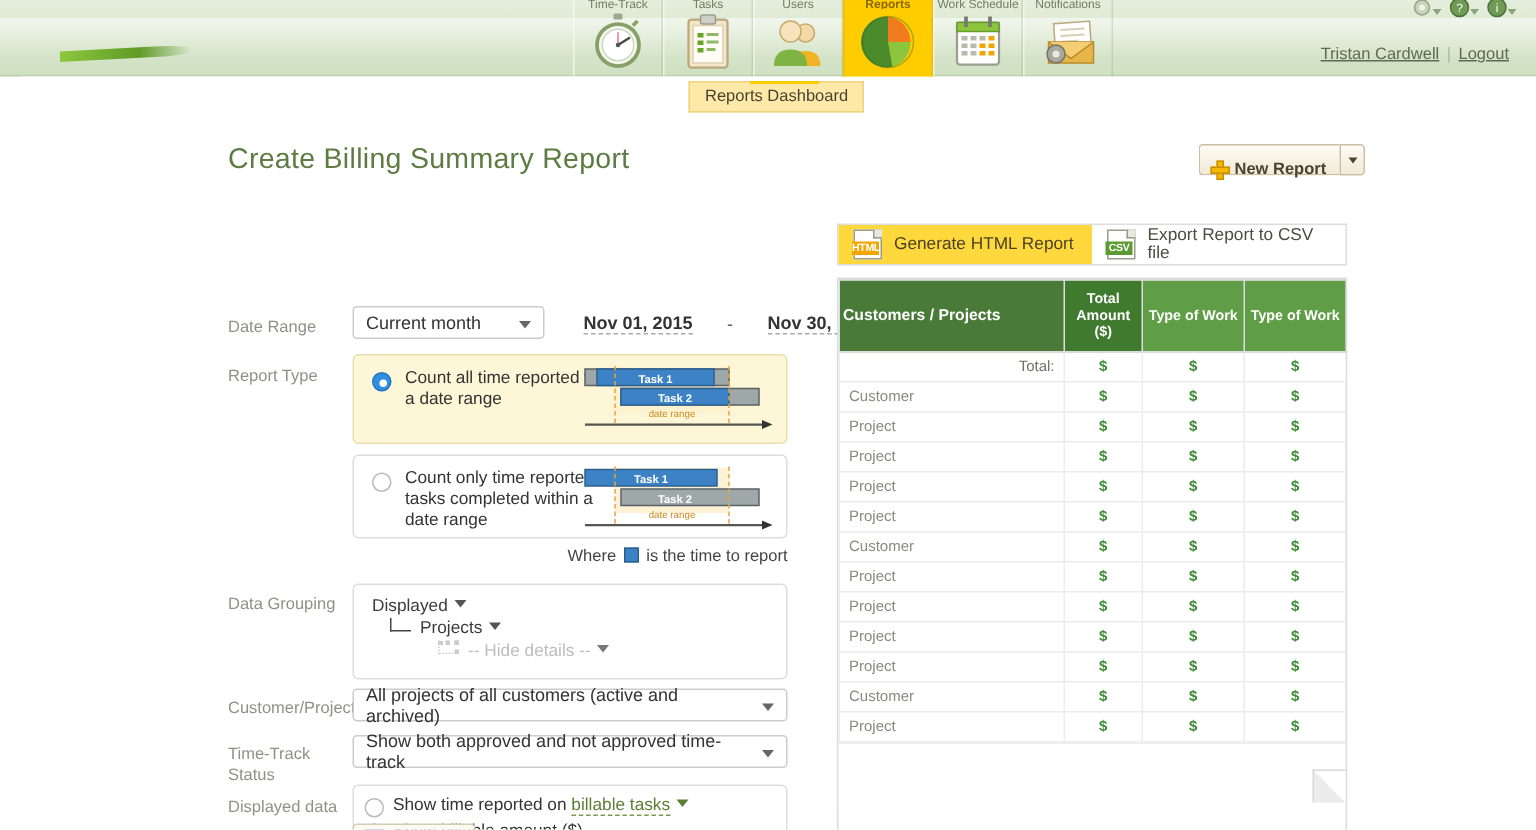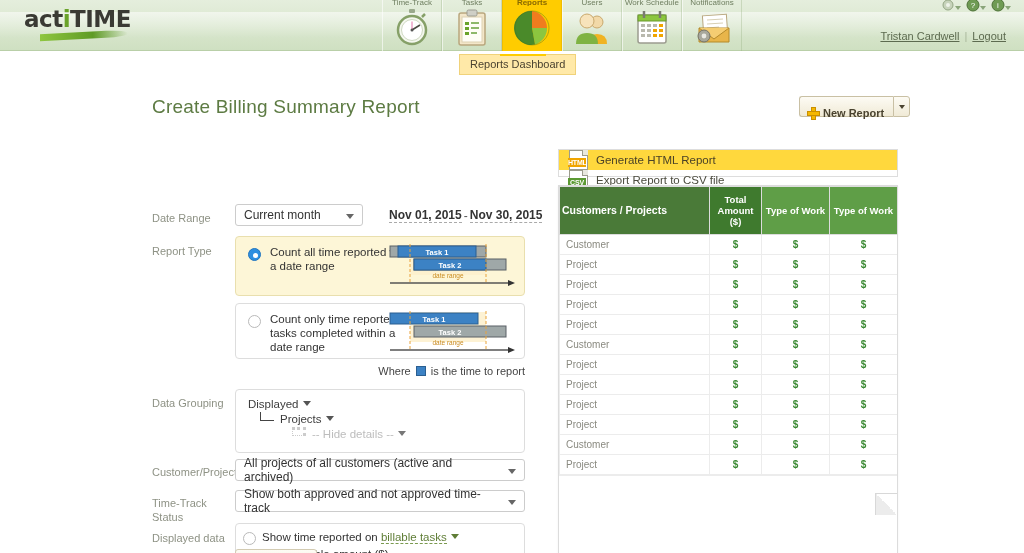--- a/index.html
+++ b/index.html
@@ -131,21 +131,21 @@
     height:22px; font-size:12px; color:#333;
     display:flex; align-items:center; padding:0 20px 0 8px; cursor:pointer;
   }
   .select .sarrow{
     position:absolute; right:8px; top:9px;
     border-left:4px solid transparent; border-right:4px solid transparent;
     border-top:5px solid #666;
   }
   .dates{
     position:absolute; font-size:12px; font-weight:bold; color:#333;
-    display:flex; align-items:center; gap:2px; top:157px; left:375px;
+    display:flex; align-items:center; gap:23px; top:157px; left:375px;
   }
   .dates .d{ border-bottom:1px dashed #aaa; cursor:pointer; }
   .dates .dash{ color:#555; font-weight:normal; }
 
   
   .rtbox{
     position:absolute; left:221px; width:290px;
     border:1px solid #ddd; border-radius:4px; background:#fff;
   }
   .rtbox.sel{ background:#fdf6d7; border-color:#e9dfae; }
@@ -203,21 +203,21 @@
   .dashlink{ border-bottom:1px dashed #7a9a4e; color:#5f7d36; cursor:pointer; }
   .ghostbtn{
     position:absolute; left:221px; top:498px; width:82px; height:20px;
     background:linear-gradient(to bottom,#fdfbf4,#f2ecd9);
     border:1px solid #d3cbb2; border-radius:3px;
   }
 
   
   #actions{
     position:absolute; left:544px; top:98px; width:340px; height:28px;
-    border:1px solid #ddd; background:#fff; display:flex;flex-direction:column;
+    border:1px solid #ddd; background:#fff; display:flex;
   }
   .actbtn{
     display:flex; align-items:center; gap:8px; padding:0 10px;
     font-size:11.5px; color:#4b4b3e; cursor:pointer; flex:1;
   }
   .actbtn.hl{ background:#ffd83d; color:#4b4227; }
   .fileicon{ width:19px; height:20px; position:relative; flex:none; }
   .fileicon .pg{
     position:absolute; inset:0; background:#fff; border:1px solid #9c9c8e;
   }
@@ -271,21 +271,20 @@
     background:linear-gradient(to bottom left,#ffffff 50%,#ececec 50%);
     border-left:1px solid #d8d8d8; border-top:1px solid #d8d8d8;
   }
 </style>
 </head>
 <body>
 
 <div id="topbar">
 
   <div id="logo">
-    <div class="lt"><span>act</span><span class="dot">i</span><span>TIME</span></div>
     <div class="swoosh"></div>
   </div>
 
   <div id="nav">
 
     <div class="navitem">
       <span class="navlabel">Time-Track</span>
       <svg class="navicon" viewBox="0 0 42 42">
         <rect x="18" y="3" width="6" height="4" rx="1" fill="#9aa98c"></rect>
         <circle cx="21" cy="24" r="14" fill="#f4f7ee" stroke="#86a068" stroke-width="2.5"></circle>
@@ -305,37 +304,37 @@
         <rect x="16" y="4" width="10" height="6" rx="1.5" fill="#cfcfc6" stroke="#9d9d92"></rect>
         <rect x="14" y="16" width="4" height="3" fill="#6aa32a"></rect>
           <rect x="20" y="16" width="8" height="2" fill="#8fb86a"></rect>
         <rect x="14" y="21" width="4" height="3" fill="#6aa32a"></rect>
           <rect x="20" y="21" width="8" height="2" fill="#8fb86a"></rect>
         <rect x="14" y="26" width="4" height="3" fill="#6aa32a"></rect>
           <rect x="20" y="26" width="6" height="2" fill="#8fb86a"></rect>
       </svg>
     </div>
 
+    <div class="navitem">
+      <span class="navlabel">Users</span>
+      <svg class="navicon" viewBox="0 0 42 42">
+        <circle cx="26" cy="16" r="6" fill="#f2d9a8" stroke="#c9a96d"></circle>
+        <path d="M16 38 q0-10 10-10 t10 10 z" fill="#f0b323"></path>
+        <circle cx="16" cy="15" r="7" fill="#f7e3bb" stroke="#c9a96d"></circle>
+        <path d="M5 38 q0-11 11-11 t11 11 z" fill="#7fb342"></path>
+      </svg>
+    </div>
+
     <div class="navitem active">
       <span class="navlabel">Reports</span>
       <svg class="navicon" viewBox="0 0 42 42">
         <path d="M21 22 L21 5 A17 17 0 0 1 36 22 Z" fill="#f07c1e"></path>
         <path d="M21 22 L36 22 A17 17 0 0 1 24 38.5 Z" fill="#8cc63f"></path>
         <path d="M21 22 L24 38.5 A17 17 0 1 1 21 5 Z" fill="#4a8a2a"></path>
         <circle cx="21" cy="22" r="17" fill="none" stroke="#3c6f22" stroke-width="1" opacity=".4"></circle>
-      </svg>
-    </div>
-
-    <div class="navitem">
-      <span class="navlabel">Users</span>
-      <svg class="navicon" viewBox="0 0 42 42">
-        <circle cx="26" cy="16" r="6" fill="#f2d9a8" stroke="#c9a96d"></circle>
-        <path d="M16 38 q0-10 10-10 t10 10 z" fill="#f0b323"></path>
-        <circle cx="16" cy="15" r="7" fill="#f7e3bb" stroke="#c9a96d"></circle>
-        <path d="M5 38 q0-11 11-11 t11 11 z" fill="#7fb342"></path>
       </svg>
     </div>
 
     <div class="navitem">
       <span class="navlabel">Work Schedule</span>
       <svg class="navicon" viewBox="0 0 42 42">
         <rect x="7" y="9" width="28" height="28" rx="2" fill="#fff" stroke="#9c9c90" stroke-width="1.5"></rect>
         <rect x="7" y="9" width="28" height="6" fill="#8cc63f" stroke="#6b9a2c"></rect>
         <line x1="13" y1="5" x2="13" y2="12" stroke="#7a7a70" stroke-width="2.5"></line>
         <line x1="29" y1="5" x2="29" y2="12" stroke="#7a7a70" stroke-width="2.5"></line>
@@ -555,20 +554,26 @@
         </colgroup>
       <thead>
         <tr>
           <th class="c0">Customers / Projects</th>
           <th class="c1">Total Amount ($)</th>
           <th>Type of Work</th>
           <th>Type of Work</th>
         </tr>
       </thead>
       <tbody id="rbody">
+          <tr class="total">
+            <td class="totlbl">Total:</td>
+            <td class="amt">$</td>
+            <td class="amt">$</td>
+            <td class="amt">$</td>
+          </tr>
           <tr class="customer">
             <td class="lbl customer">Customer</td>
             <td class="amt">$</td>
             <td class="amt">$</td>
             <td class="amt">$</td>
           </tr>
           <tr class="project">
             <td class="lbl project">Project</td>
             <td class="amt">$</td>
             <td class="amt">$</td>

